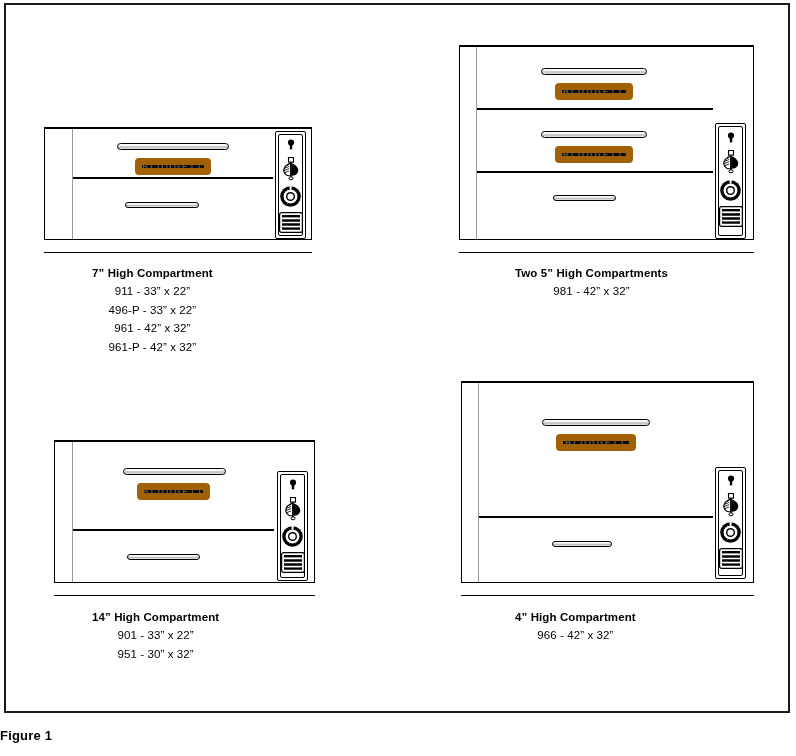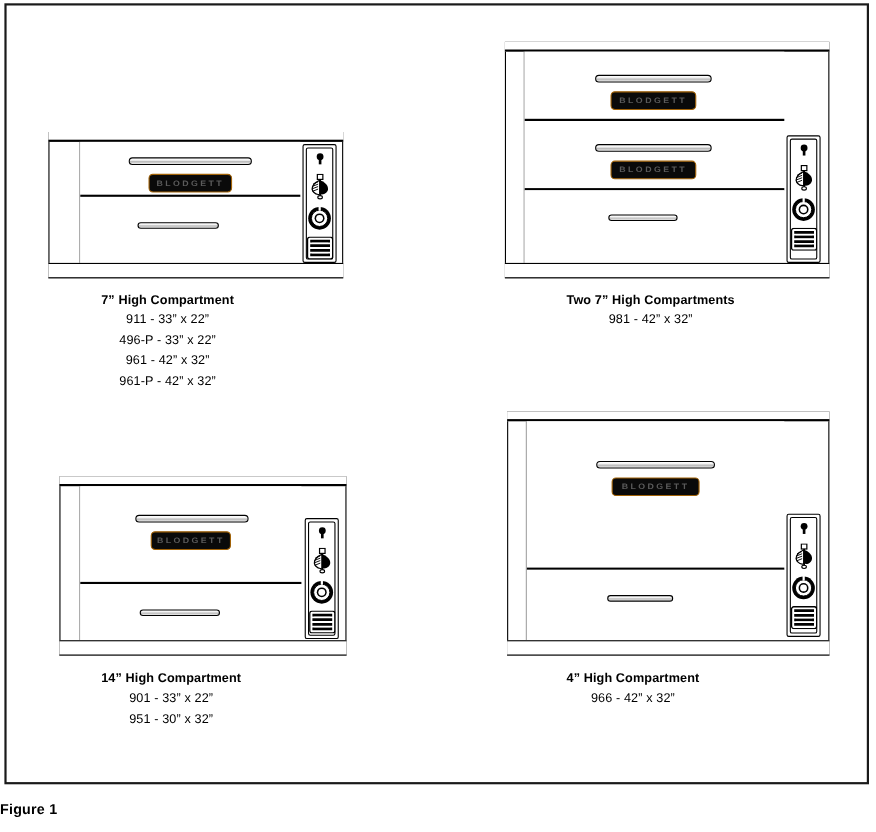--- a/index.html
+++ b/index.html
@@ -43,21 +43,21 @@
   .door.nolower{border-bottom:none;}
   .handle{
     position:absolute;height:7px;border-radius:4px;
     border:1.2px solid #000;
     background:linear-gradient(to bottom,#ffffff 0%,#f2f2f2 34%,#b9b9b9 58%,#e8e8e8 100%);
     box-sizing:border-box;
   }
   .handle.short{height:6px;}
   .nameplate{
     position:absolute;height:17px;border-radius:4px;
-    background:#0a0a0a;border:1px solid #a16207;box-sizing:border-box;
+    background:#0a0a0a;border:7px solid #a16207;box-sizing:border-box;
     display:flex;align-items:center;justify-content:center;
     overflow:hidden;
   }
   .nameplate .wordmark{
     font-family:"Liberation Sans", sans-serif;
     font-size:8px;letter-spacing:2.2px;font-weight:700;
     color:#6e6e6e;opacity:.82;white-space:nowrap;
     transform:scaleY(.9);
   }
   
@@ -214,21 +214,21 @@
             <rect x="0.6" y="0.6" width="22.8" height="19.8" rx="2" fill="#fff" stroke="#000" stroke-width="1.2"></rect>
             <path d="M3 4.2 h18 M3 8.4 h18 M3 12.6 h18 M3 16.6 h18" stroke="#000" stroke-width="2.5" fill="none"></path>
             <path d="M4.6 6.3 h14.8 M4.6 10.5 h14.8 M4.6 14.6 h14.8" stroke="#fff" stroke-width="1.1" fill="none"></path>
           </svg>
         </span>
       </div>
     </div>
   </div>
 
   <div class="labelblock" style="left:509px;top:262px;">
-    <div class="title">Two 7” High Compartments</div>
+    <div class="title">Two 5” High Compartments</div>
     <div class="model">981 - 42” x 32”</div>
   </div>
 
   <div class="unit" style="left:48px;top:428px;width:261px;height:163px;">
     <div class="cabinet"></div>
     <div class="toprail" style="height:9px;"></div>
     <div class="sidepanel" style="top:9px;bottom:14px;width:19px;"></div>
 
     <div class="door" style="left:19px;top:9px;right:41px;height:89px;">
       <div class="handle" style="left:25%;top:26px;width:51%;"></div>

